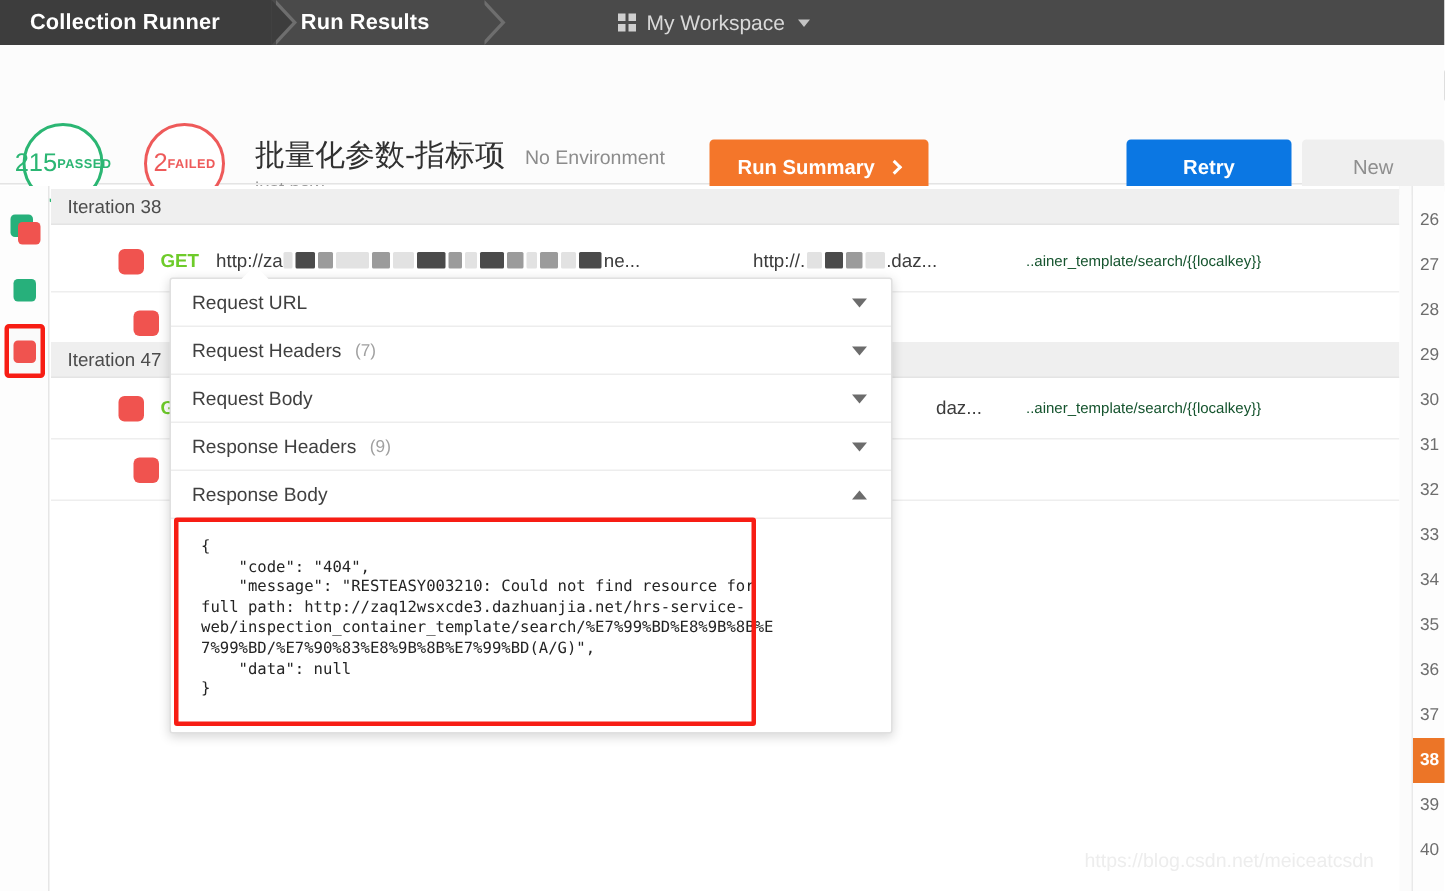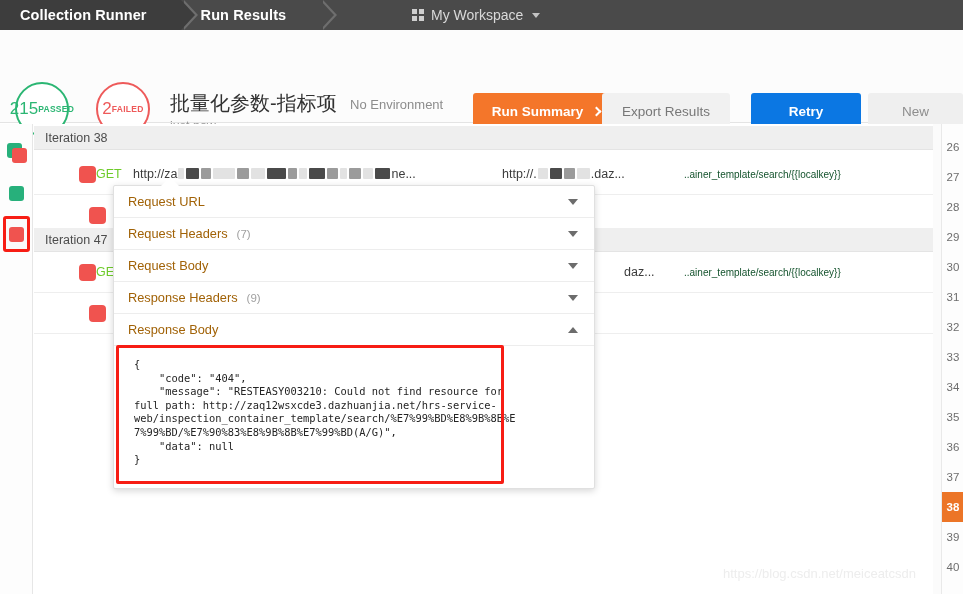--- a/index.html
+++ b/index.html
@@ -127,21 +127,21 @@
   #iter-47 { top:104px; }
   .reqrow {
     position:absolute; left:0; width:899px; height:41px;
     border-bottom:1px solid #eeeeee; display:flex; align-items:center;
   }
   #row-38a { top:30px; }
   #row-38b { top:71px; }
   #row-47a { top:128px; }
   #row-47b { top:169px; }
   .status-sq { margin-left:45px; width:17px; height:17px; border-radius:4px; background:#f0534f; flex:none; }
-  .verb { font-size:12.5px; color:#6ecb2a; font-weight:normal; width:27px; flex:none; }
+  .verb { margin-left:11px; font-size:12.5px; color:#6ecb2a; font-weight:bold; width:27px; flex:none; }
   .urltxt { margin-left:10px; font-size:12.5px; color:#3c3c3c; white-space:nowrap; }
   .redact { display:inline-block; height:11px; background:#d8d8d8; vertical-align:-1px; border-radius:1px; margin:0 1px; }
   .rd-d { background:#4a4a4a; } .rd-m { background:#9b9b9b; } .rd-l { background:#e2e2e2; }
   .col2 { position:absolute; left:468px; font-size:12.5px; color:#3c3c3c; white-space:nowrap; }
   .col3 { position:absolute; left:650px; font-size:10px; color:#14532d; white-space:nowrap; }
 
   
   .panel {
     position:absolute; left:113px; top:185px; width:482px; height:304px;
     background:#ffffff; border:1px solid #e0e0e0; border-radius:2px;
@@ -149,21 +149,21 @@
   }
   .panel .pointer {
     position:absolute; left:-1px; top:-9px; width:0;height:0;
     border-left:9px solid transparent;border-right:9px solid transparent;
     border-bottom:9px solid #ffffff; margin-left:48px;
   }
   .acc {
     height:32px; border-bottom:1px solid #ededed;
     display:flex; align-items:center; padding:0 16px 0 14px;
   }
-  .acc .atitle { font-size:12.8px; color:#a16207; }
+  .acc .atitle { font-size:12.8px; color:#404040; }
   .acc .acount { font-size:11.5px; color:#a0a0a0; margin-left:9px; }
   .acc .sp { flex:1; }
   .tri-dn { width:0;height:0;border-left:5px solid transparent;border-right:5px solid transparent;border-top:6px solid #6c6c6c; }
   .tri-up { width:0;height:0;border-left:5px solid transparent;border-right:5px solid transparent;border-bottom:6px solid #6c6c6c; }
   .bodybox {
     position:absolute; left:0; top:160px; width:482px; height:144px;
     padding:12px 14px 0 20px; overflow:hidden;
   }
   .bodybox pre {
     font-family:"DejaVu Sans Mono", monospace; font-size:10.4px; line-height:13.6px;
@@ -239,21 +239,20 @@
     </div>
 
     <div class="runtitle">批量化参数-指标项</div>
     <div class="runenv">No Environment</div>
     <div class="runtime">just now</div>
 
     <div class="hbtn" id="btn-runsummary">
       <span>Run Summary</span>
       <span class="chev"></span>
     </div>
-    <div class="hbtn" id="btn-export">Export Results</div>
     <div class="hbtn" id="btn-retry">Retry</div>
     <div class="hbtn" id="btn-new">New</div>
   </div>
 
   <div class="rail">
     <div class="railbtn" id="filter-all">
       <span class="stack">
         <i class="sq green"></i>
           <i class="sq red"></i>
       </span>

